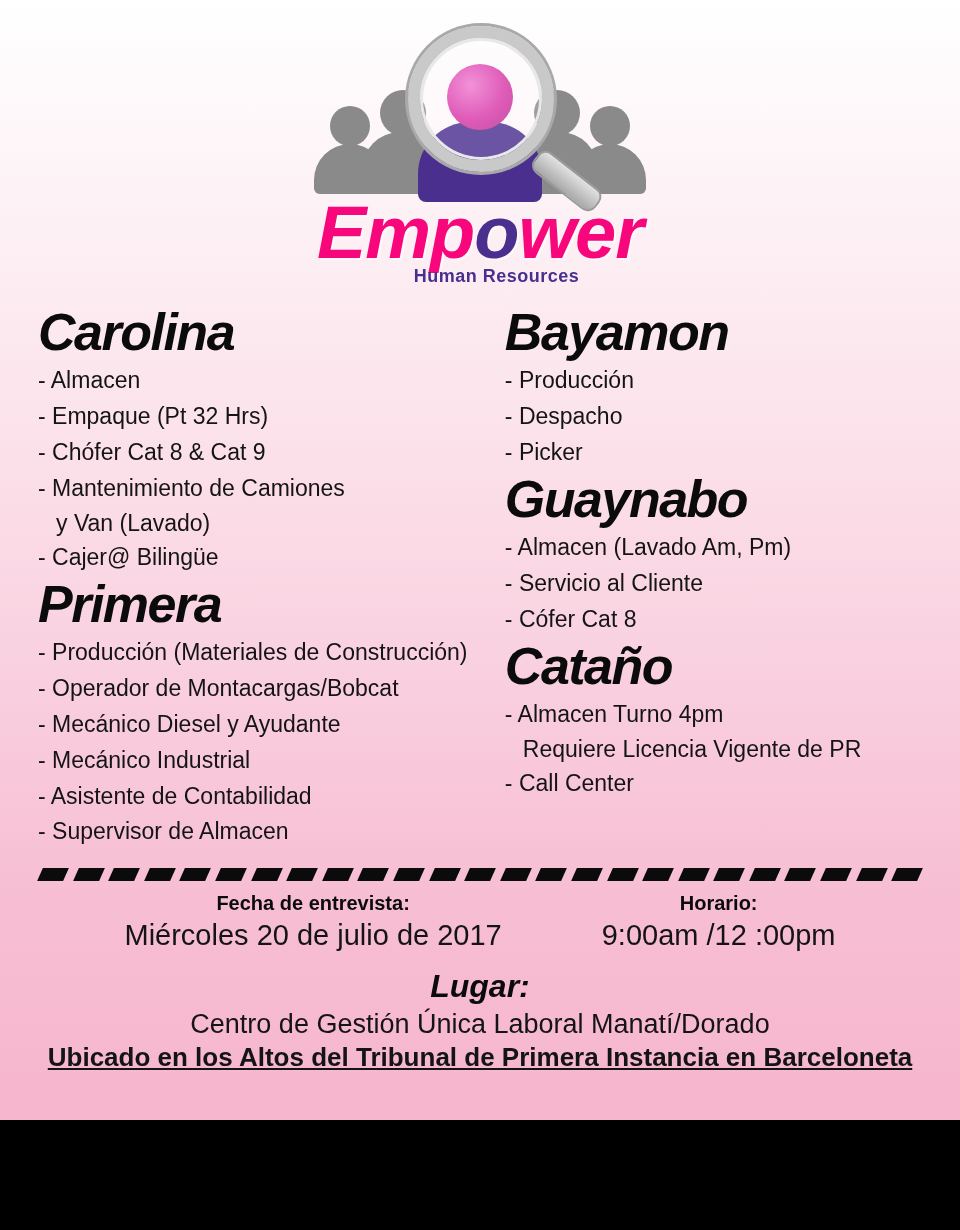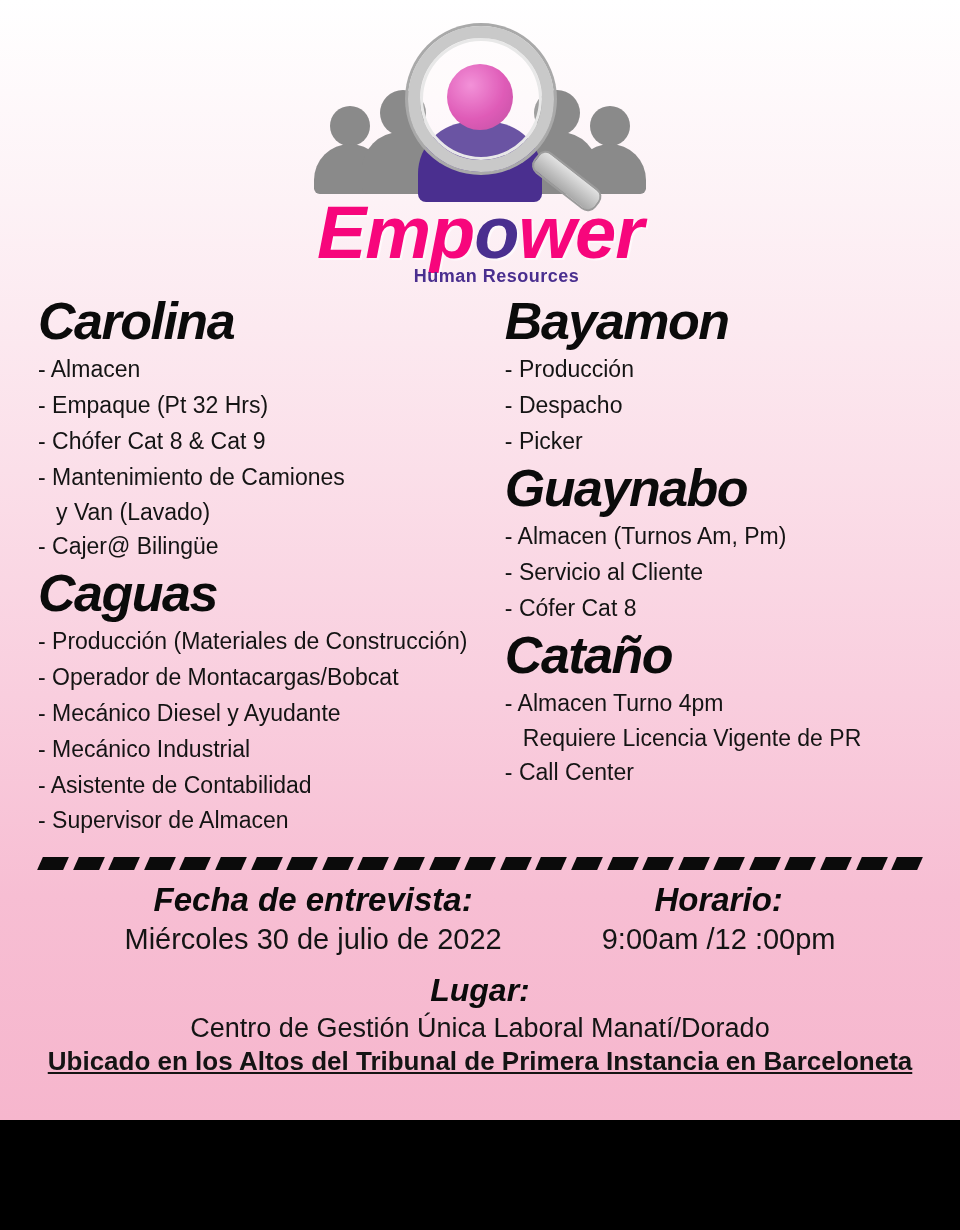--- a/index.html
+++ b/index.html
@@ -107,21 +107,21 @@
     color: #4a2f8f;
     letter-spacing: 0.5px;
     margin-top: -2px;
     margin-left: 33px;
   }
 
   
   .columns {
     display: flex;
     gap: 18px;
-    margin-top: 8px;
+    margin-top: 19px;
     padding: 0 16px;
   }
   .col { width: 50%; }
   .col-right { padding-left: 16px; }
 
   .city {
     font-size: 52px;
     font-weight: bold;
     font-style: italic;
     color: #0b0b0b;
@@ -161,23 +161,22 @@
 
   
   .footer { text-align: center; padding: 0 18px; }
   .foot-row {
     display: flex;
     justify-content: center;
     gap: 100px;
   }
   .foot-col { text-align: center; }
   .foot-head {
-    font-size: 33px;
-    font-weight: bold;
-    font-style: italic;
+    font-size: 20px;
+    font-weight: bold;
     color: #0b0b0b;
   }
   .foot-val {
     font-size: 29px;
     color: #141414;
     margin-top: 4px;
   }
   .foot-head-center {
     font-size: 32px;
     font-weight: bold;
@@ -229,21 +228,21 @@
         <div class="city">Carolina</div>
         <div class="job">- Almacen</div>
         <div class="job">- Empaque (Pt 32 Hrs)</div>
         <div class="job">- Chófer Cat 8 &amp; Cat 9</div>
         <div class="job">- Mantenimiento de Camiones</div>
         <div class="job-cont">y Van (Lavado)</div>
         <div class="job">- Cajer@ Bilingüe</div>
       </div>
 
       <div>
-        <div class="city tight">Caguas</div>
+        <div class="city tight">Primera</div>
         <div class="job">- Producción (Materiales de Construcción)</div>
         <div class="job">- Operador de Montacargas/Bobcat</div>
         <div class="job">- Mecánico Diesel y Ayudante</div>
         <div class="job">- Mecánico Industrial</div>
         <div class="job">- Asistente de Contabilidad</div>
         <div class="job">- Supervisor de Almacen</div>
       </div>
 
     </div>
 
@@ -251,21 +250,21 @@
 
       <div>
         <div class="city">Bayamon</div>
         <div class="job">- Producción</div>
         <div class="job">- Despacho</div>
         <div class="job">- Picker</div>
       </div>
 
       <div>
         <div class="city tight">Guaynabo</div>
-        <div class="job">- Almacen (Turnos Am, Pm)</div>
+        <div class="job">- Almacen (Lavado Am, Pm)</div>
         <div class="job">- Servicio al Cliente</div>
         <div class="job">- Cófer Cat 8</div>
       </div>
 
       <div>
         <div class="city tight">Cataño</div>
         <div class="job">- Almacen Turno 4pm</div>
         <div class="job-cont">Requiere Licencia Vigente de PR</div>
         <div class="job">- Call Center</div>
       </div>
@@ -299,21 +298,21 @@
       <span class="dash"></span>
       <span class="dash"></span>
       <span class="dash"></span>
       <span class="dash"></span>
   </div>
 
   <div class="footer">
     <div class="foot-row">
       <div class="foot-col">
         <div class="foot-head">Fecha de entrevista:</div>
-        <div class="foot-val">Miércoles 30 de julio de 2022</div>
+        <div class="foot-val">Miércoles 20 de julio de 2017</div>
       </div>
       <div class="foot-col">
         <div class="foot-head">Horario:</div>
         <div class="foot-val">9:00am /12 :00pm</div>
       </div>
     </div>
     <div class="foot-head-center">Lugar:</div>
     <div class="foot-line">Centro de Gestión Única Laboral Manatí/Dorado</div>
     <div class="foot-line bold">Ubicado en los Altos del Tribunal de Primera Instancia en Barceloneta</div>
   </div>

